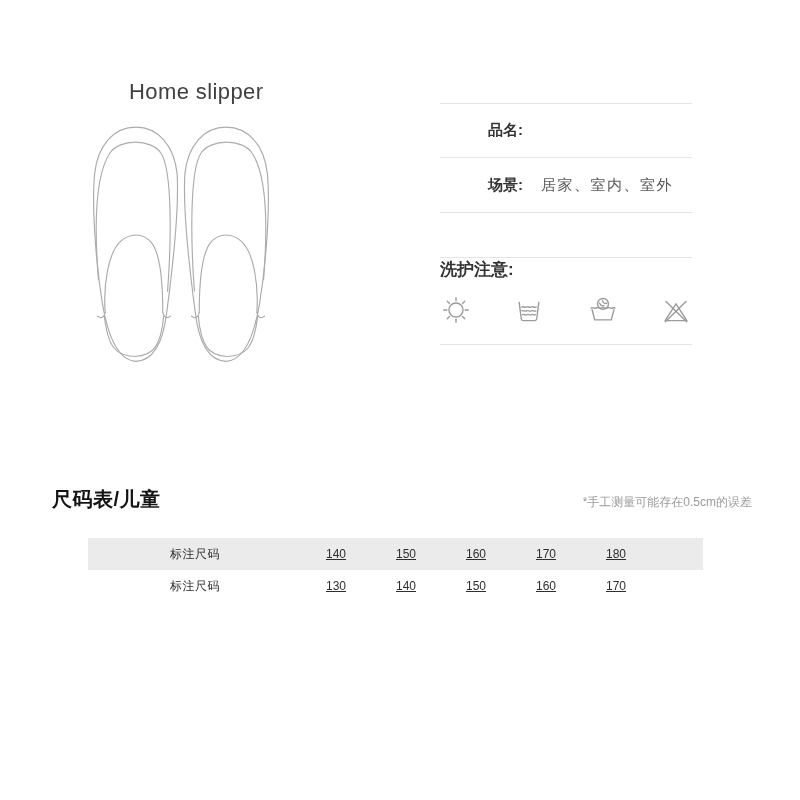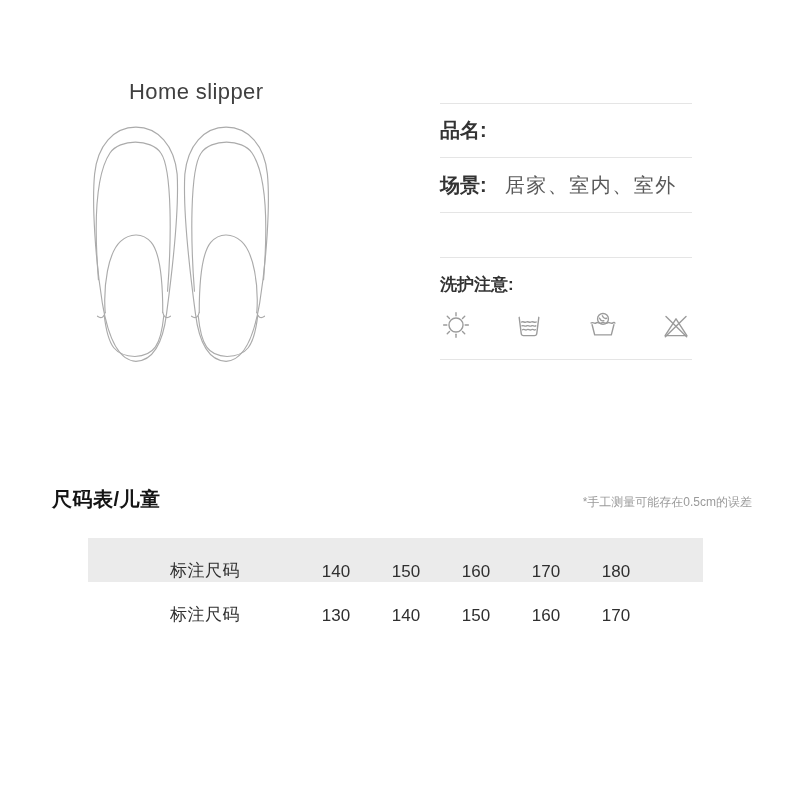--- a/index.html
+++ b/index.html
@@ -8,37 +8,37 @@
     font-family:"Liberation Sans","DejaVu Sans",sans-serif;overflow:hidden;border-radius:14px;
   }
 
   
   .hero-title{position:absolute;left:129px;top:79px;font-size:22px;color:#404040;letter-spacing:.4px;}
   .slipper-svg{position:absolute;left:85px;top:120px;}
 
   
   .info-panel{position:absolute;left:440px;top:103px;width:252px;}
   .divider{height:1px;background:#e5e5e5;}
-  .info-row{height:53px;display:flex;align-items:center;gap:18px;font-size:20px;}
+  .info-row{height:53px;display:flex;align-items:center;gap:18px;font-size:15px;margin-left:48px;}
   .info-row.tall{height:54px;}
   .info-label{font-weight:bold;color:#333333;white-space:nowrap;}
   .info-value{color:#595959;letter-spacing:1.5px;white-space:nowrap;}
   .panel-spacer{height:44px;}
-  .care-title{margin-top:15px;font-size:17px;font-weight:bold;color:#333333;}
+  .care-title{margin-top:0;font-size:17px;font-weight:bold;color:#333333;}
   .care-icons{margin-top:13px;margin-bottom:18px;display:flex;justify-content:space-between;align-items:center;}
   .care-icons svg{display:block;}
 
   
   .size-title{position:absolute;left:52px;top:486px;font-size:20px;font-weight:bold;color:#141414;letter-spacing:.5px;}
   .size-note{position:absolute;right:48px;top:494px;font-size:12px;color:#9a9a9a;text-align:center;}
   .size-table{position:absolute;left:88px;top:538px;width:615px;}
-  .t-row{height:44px;display:flex;align-items:flex-end;font-size:17px;color:#2f2f2f;}
+  .t-row{height:32px;display:flex;align-items:center;font-size:12px;color:#2f2f2f;}
   .t-row.stripe{background:#ebebeb;}
   .t-label{width:213px;padding-left:82px;box-sizing:border-box;letter-spacing:.5px;white-space:nowrap;}
-  .t-cell{width:70px;text-align:center;}
+  .t-cell{width:70px;text-align:center;text-decoration:underline;}
 </style>
 </head>
 <body>
 
 <div class="canvas">
 
   <div class="hero-title">Home slipper</div>
 
   <svg class="slipper-svg" width="192" height="258" viewBox="0 0 200 260" fill="none" stroke="#ababab" stroke-width="1.2" stroke-linecap="round" stroke-linejoin="round">
 

